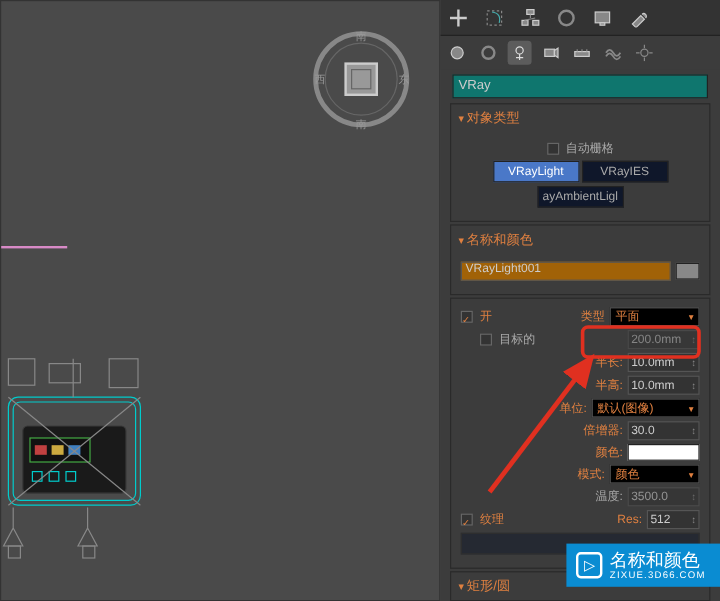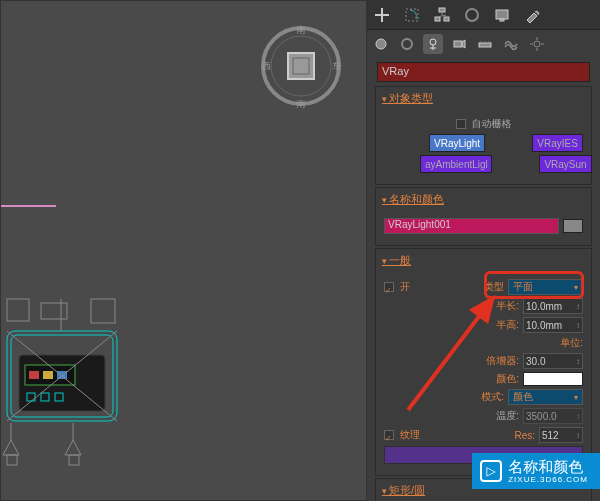--- a/index.html
+++ b/index.html
@@ -10,41 +10,41 @@
   .pink-line { position: absolute; left: 0; top: 204px; width: 55px; height: 2px; background: #d88ac7; }
   .cad-drawing { position: absolute; left: 0; top: 294px; width: 145px; height: 180px; }
 
   .panel { position: absolute; left: 367px; top: 0; width: 233px; height: 501px; background: #3c3c3c; overflow: hidden; }
   .toolbar { height: 30px; background: #333; display: flex; align-items: center; padding: 0 4px; gap: 8px; border-bottom: 1px solid #222; }
   .tool-icon { width: 22px; height: 22px; display: flex; align-items: center; justify-content: center; color: #ccc; fill: #ccc; stroke: #ccc; }
   .toolbar2 { height: 28px; background: #3c3c3c; display: flex; align-items: center; padding: 0 4px; gap: 6px; }
   .toolbar2 .tool-icon { width: 20px; height: 20px; }
   .tool-active { background: #5c5c5c; border-radius: 3px; }
 
-  .dropdown { margin: 4px 10px; height: 20px; background: #7f1d1d; border: 1px solid #222; color: #ccc; font-size: 11px; padding: 2px 4px; }
+  .dropdown { margin: 4px 10px; height: 20px; background: #0f766e; border: 1px solid #222; color: #ccc; font-size: 11px; padding: 2px 4px; }
 
   .rollup { margin: 2px 8px; border: 1px solid #2a2a2a; background: #3c3c3c; }
-  .rollup-header { font-size: 11px; color: #e08040; padding: 4px 6px; cursor: pointer; text-decoration: underline; }
+  .rollup-header { font-size: 11px; color: #e08040; padding: 4px 6px; cursor: pointer; }
   .rollup-header::before { content: "▾ "; font-size: 9px; color: #e08040; }
   .rollup-body { padding: 4px 8px 8px 8px; font-size: 11px; color: #ccc; }
 
   .row { display: flex; align-items: center; margin: 3px 0; gap: 4px; }
-  .btn { height: 18px; background: #6d28d9; border: 1px solid #222; color: #aaa; font-size: 10px; display: flex; align-items: center; justify-content: center; padding: 0 4px; cursor: pointer; }
+  .btn { height: 18px; background: #0f172a; border: 1px solid #222; color: #aaa; font-size: 10px; display: flex; align-items: center; justify-content: center; padding: 0 4px; cursor: pointer; }
   .btn-active { background: #4a78c8; color: #fff; }
-  .btn-half { width: 72px; margin-left: 45px; }
+  .btn-half { width: 72px; }
   .spinner { height: 16px; width: 60px; background: #333; border: 1px solid #555; color: #ccc; font-size: 10px; display: flex; align-items: center; padding: 0 2px; position: relative; }
   .spinner::after { content: "↕"; position: absolute; right: 2px; font-size: 8px; color: #888; }
   .label { color: #aaa; font-size: 10px; }
   .label-orange { color: #e08040; font-size: 10px; }
   .checkbox { width: 10px; height: 10px; background: #333; border: 1px solid #666; display: inline-block; margin-right: 2px; }
   .checkbox.checked::after { content: "✓"; color: #e08040; font-size: 8px; line-height: 8px; }
   .color-swatch { width: 20px; height: 14px; border: 1px solid #222; }
-  .input-field { height: 16px; background: #be185d; border: 1px solid #555; color: #ccc; font-size: 10px; padding: 0 3px; }
-
-  .dd-small { height: 16px; background: #0c4a6e; border: 1px solid #555; color: #e08040; font-size: 10px; display: flex; align-items: center; justify-content: space-between; padding: 0 4px; width: 75px; }
+  .input-field { height: 16px; background: #a16207; border: 1px solid #555; color: #ccc; font-size: 10px; padding: 0 3px; }
+
+  .dd-small { height: 16px; background: #000000; border: 1px solid #555; color: #e08040; font-size: 10px; display: flex; align-items: center; justify-content: space-between; padding: 0 4px; width: 75px; }
   .dd-small::after { content: "▾"; font-size: 8px; margin-left: 4px; }
 
   .red-highlight { position: absolute; border: 3px solid #e03020; border-radius: 6px; pointer-events: none; }
   .red-arrow { position: absolute; pointer-events: none; }
 
   .watermark { position: absolute; right: 0; bottom: 12px; height: 36px; background: #0a8cd2; color: #fff; display: flex; align-items: center; padding: 0 12px 0 8px; font-size: 15px; gap: 6px; }
   .watermark-icon { width: 22px; height: 22px; border: 2px solid #fff; border-radius: 4px; display: flex; align-items: center; justify-content: center; font-size: 12px; }
   .watermark-sub { font-size: 8px; letter-spacing: 1px; display: block; margin-top: -2px; }
 </style>
 </head>
@@ -193,60 +193,68 @@
       <div class="row" style="justify-content:center">
         <span class="checkbox"></span>
         <span class="label">自动栅格</span>
       </div>
       <div class="row" style="justify-content:center;gap:2px">
         <div class="btn btn-half btn-active">VRayLight</div>
         <div class="btn btn-half">VRayIES</div>
       </div>
       <div class="row" style="justify-content:center;gap:2px">
         <div class="btn btn-half">ayAmbientLigl</div>
-        <div class="btn btn-half">VRaySun</div>
       </div>
     </div>
   </div>
 
   <div class="rollup">
     <div class="rollup-header">名称和颜色</div>
     <div class="rollup-body">
       <div class="row">
         <div class="input-field" style="flex:1">VRayLight001</div>
         <div class="color-swatch" style="background:#888"></div>
       </div>
     </div>
   </div>
 
   <div class="rollup">
-    <div class="rollup-header">一般</div>
     <div class="rollup-body">
       <div class="row">
         <span class="checkbox checked"></span>
         <span class="label-orange">开</span>
         <span style="flex:1"></span>
         <span class="label-orange">类型</span>
         <div class="dd-small">
             <span>平面</span>
           </div>
       </div>
       <div class="row">
+        <span style="width:12px"></span>
+        <span class="checkbox"></span>
+        <span class="label">目标的</span>
+        <span style="flex:1"></span>
+        <div class="spinner" style="opacity:.5">200.0mm</div>
+      </div>
+      <div class="row">
         <span style="flex:1"></span>
         <span class="label-orange">半长:</span>
         <div class="spinner">10.0mm</div>
       </div>
       <div class="row">
         <span style="flex:1"></span>
         <span class="label-orange">半高:</span>
         <div class="spinner">10.0mm</div>
       </div>
       <div class="row">
         <span style="flex:1"></span>
         <span class="label-orange">单位:</span>
+        <div class="dd-small" style="width:90px">
+            <span>默认(图像)</span>
+          </div>
       </div>
       <div class="row">
         <span style="flex:1"></span>
         <span class="label-orange">倍增器:</span>
         <div class="spinner">30.0</div>
       </div>
       <div class="row">
         <span style="flex:1"></span>
         <span class="label-orange">颜色:</span>
         <div class="color-swatch" style="background:#fff;width:60px"></div>

